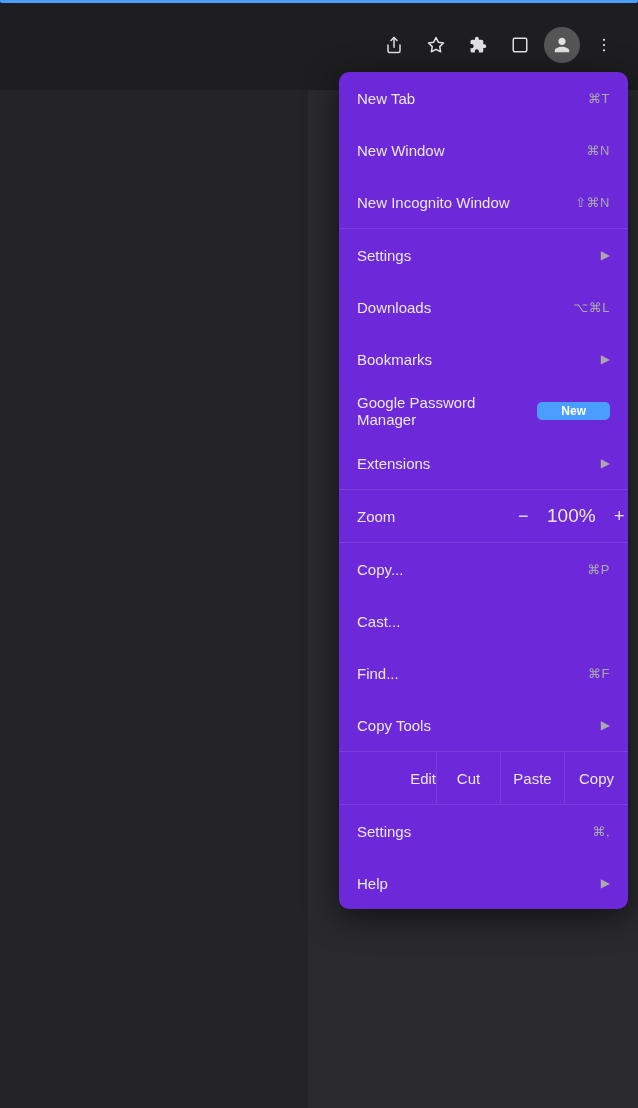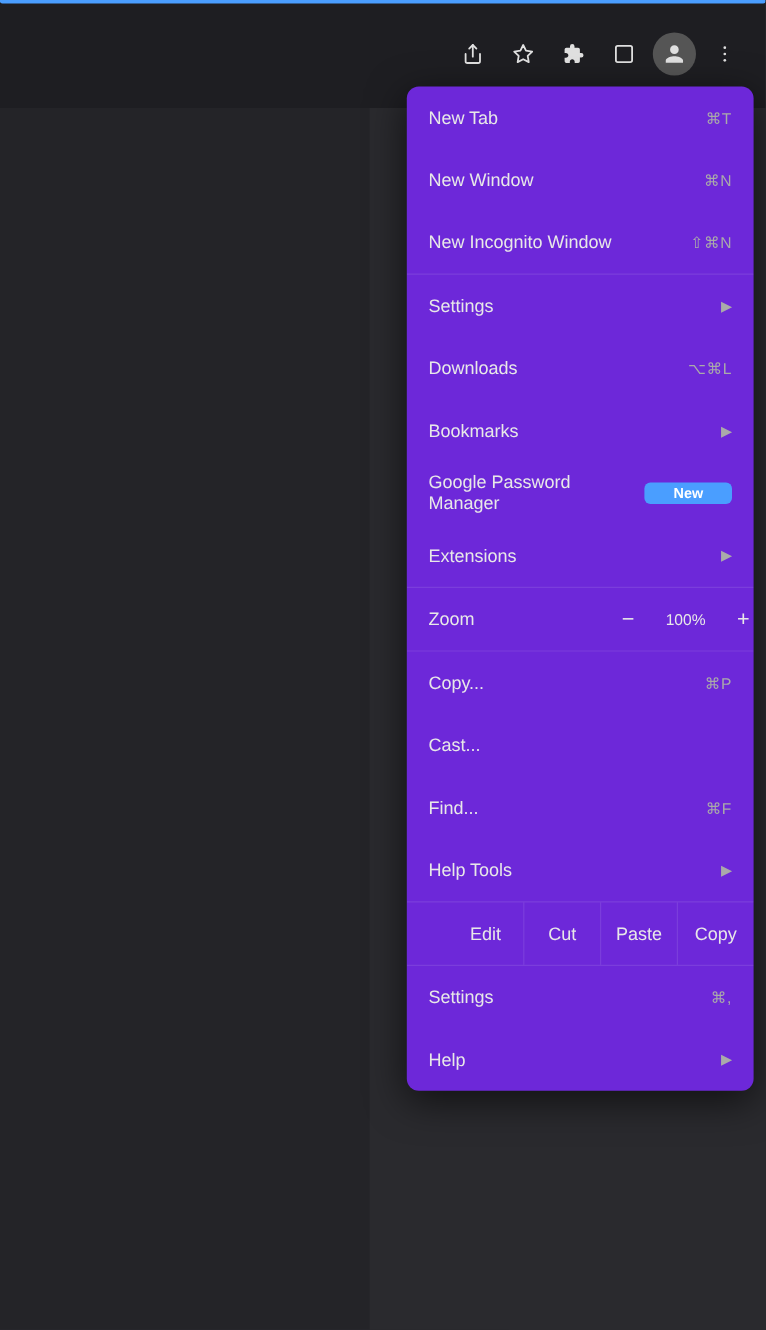--- a/index.html
+++ b/index.html
@@ -162,21 +162,21 @@
       justify-content: center;
       color: #e8e8e8;
       font-size: 18px;
       cursor: pointer;
       background: transparent;
       border: none;
     }
 
     .zoom-value {
       color: #e8e8e8;
-      font-size: 13px;
+      font-size: 19px;
       min-width: 52px;
       text-align: center;
     }
 
     .zoom-fullscreen {
       width: 44px;
       height: 100%;
       display: flex;
       align-items: center;
       justify-content: center;
@@ -203,21 +203,21 @@
       justify-content: center;
       color: #e8e8e8;
       font-size: 15px;
       cursor: pointer;
       border-right: 1px solid rgba(255,255,255,0.1);
     }
 
     .edit-cell:last-child { border-right: none; }
 
     .edit-cell-label-left {
-      justify-content: center;
+      justify-content: flex-end;
       padding-left: 34px;
     }
 
     
     .bg-overlay {
       position: absolute;
       top: 90px;
       left: 0;
       right: 330px;
       bottom: 0;
@@ -342,21 +342,21 @@
       <span class="menu-item-shortcut">⌘P</span>
     </div>
     <div class="menu-item">
       <span class="menu-item-label">Cast...</span>
     </div>
     <div class="menu-item">
       <span class="menu-item-label">Find...</span>
       <span class="menu-item-shortcut">⌘F</span>
     </div>
     <div class="menu-item">
-      <span class="menu-item-label">Help Tools</span>
+      <span class="menu-item-label">Copy Tools</span>
       <span class="menu-item-arrow">▶</span>
     </div>
   </div>
 
   <div class="menu-section">
     <div class="edit-row">
       <div class="edit-cell edit-cell-label-left">
         <span>Edit</span>
       </div>
       <div class="edit-cell">

